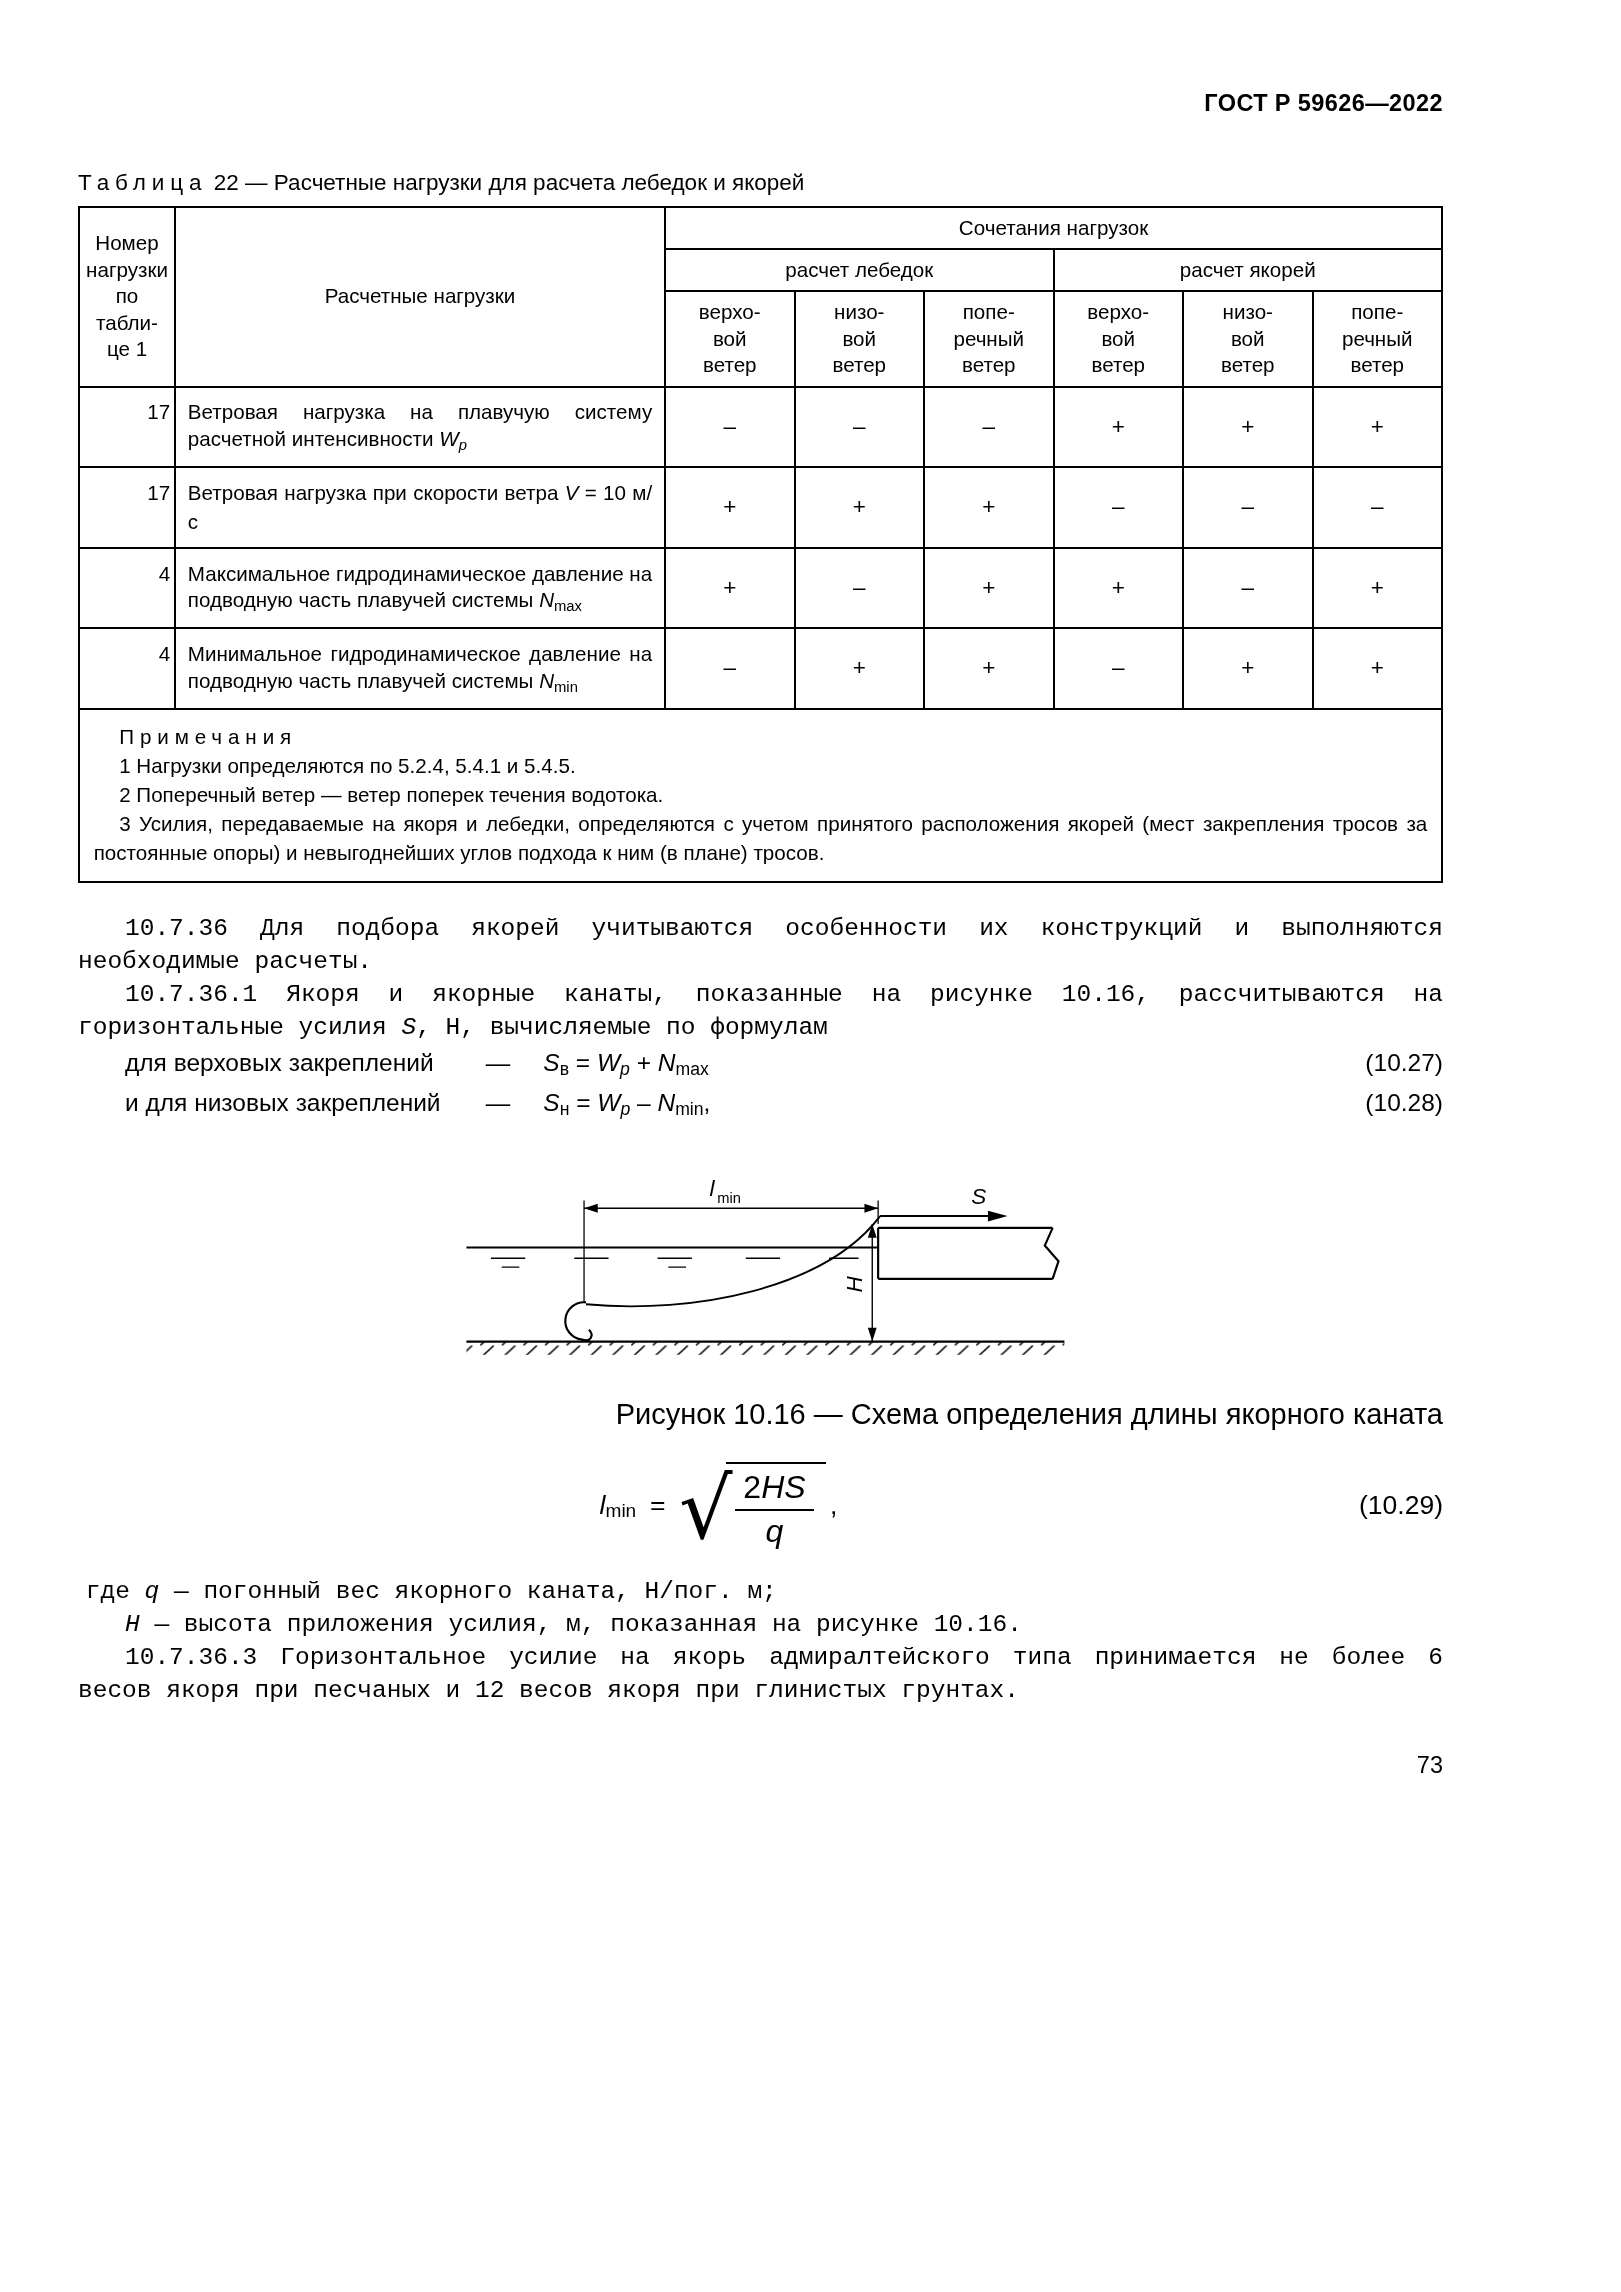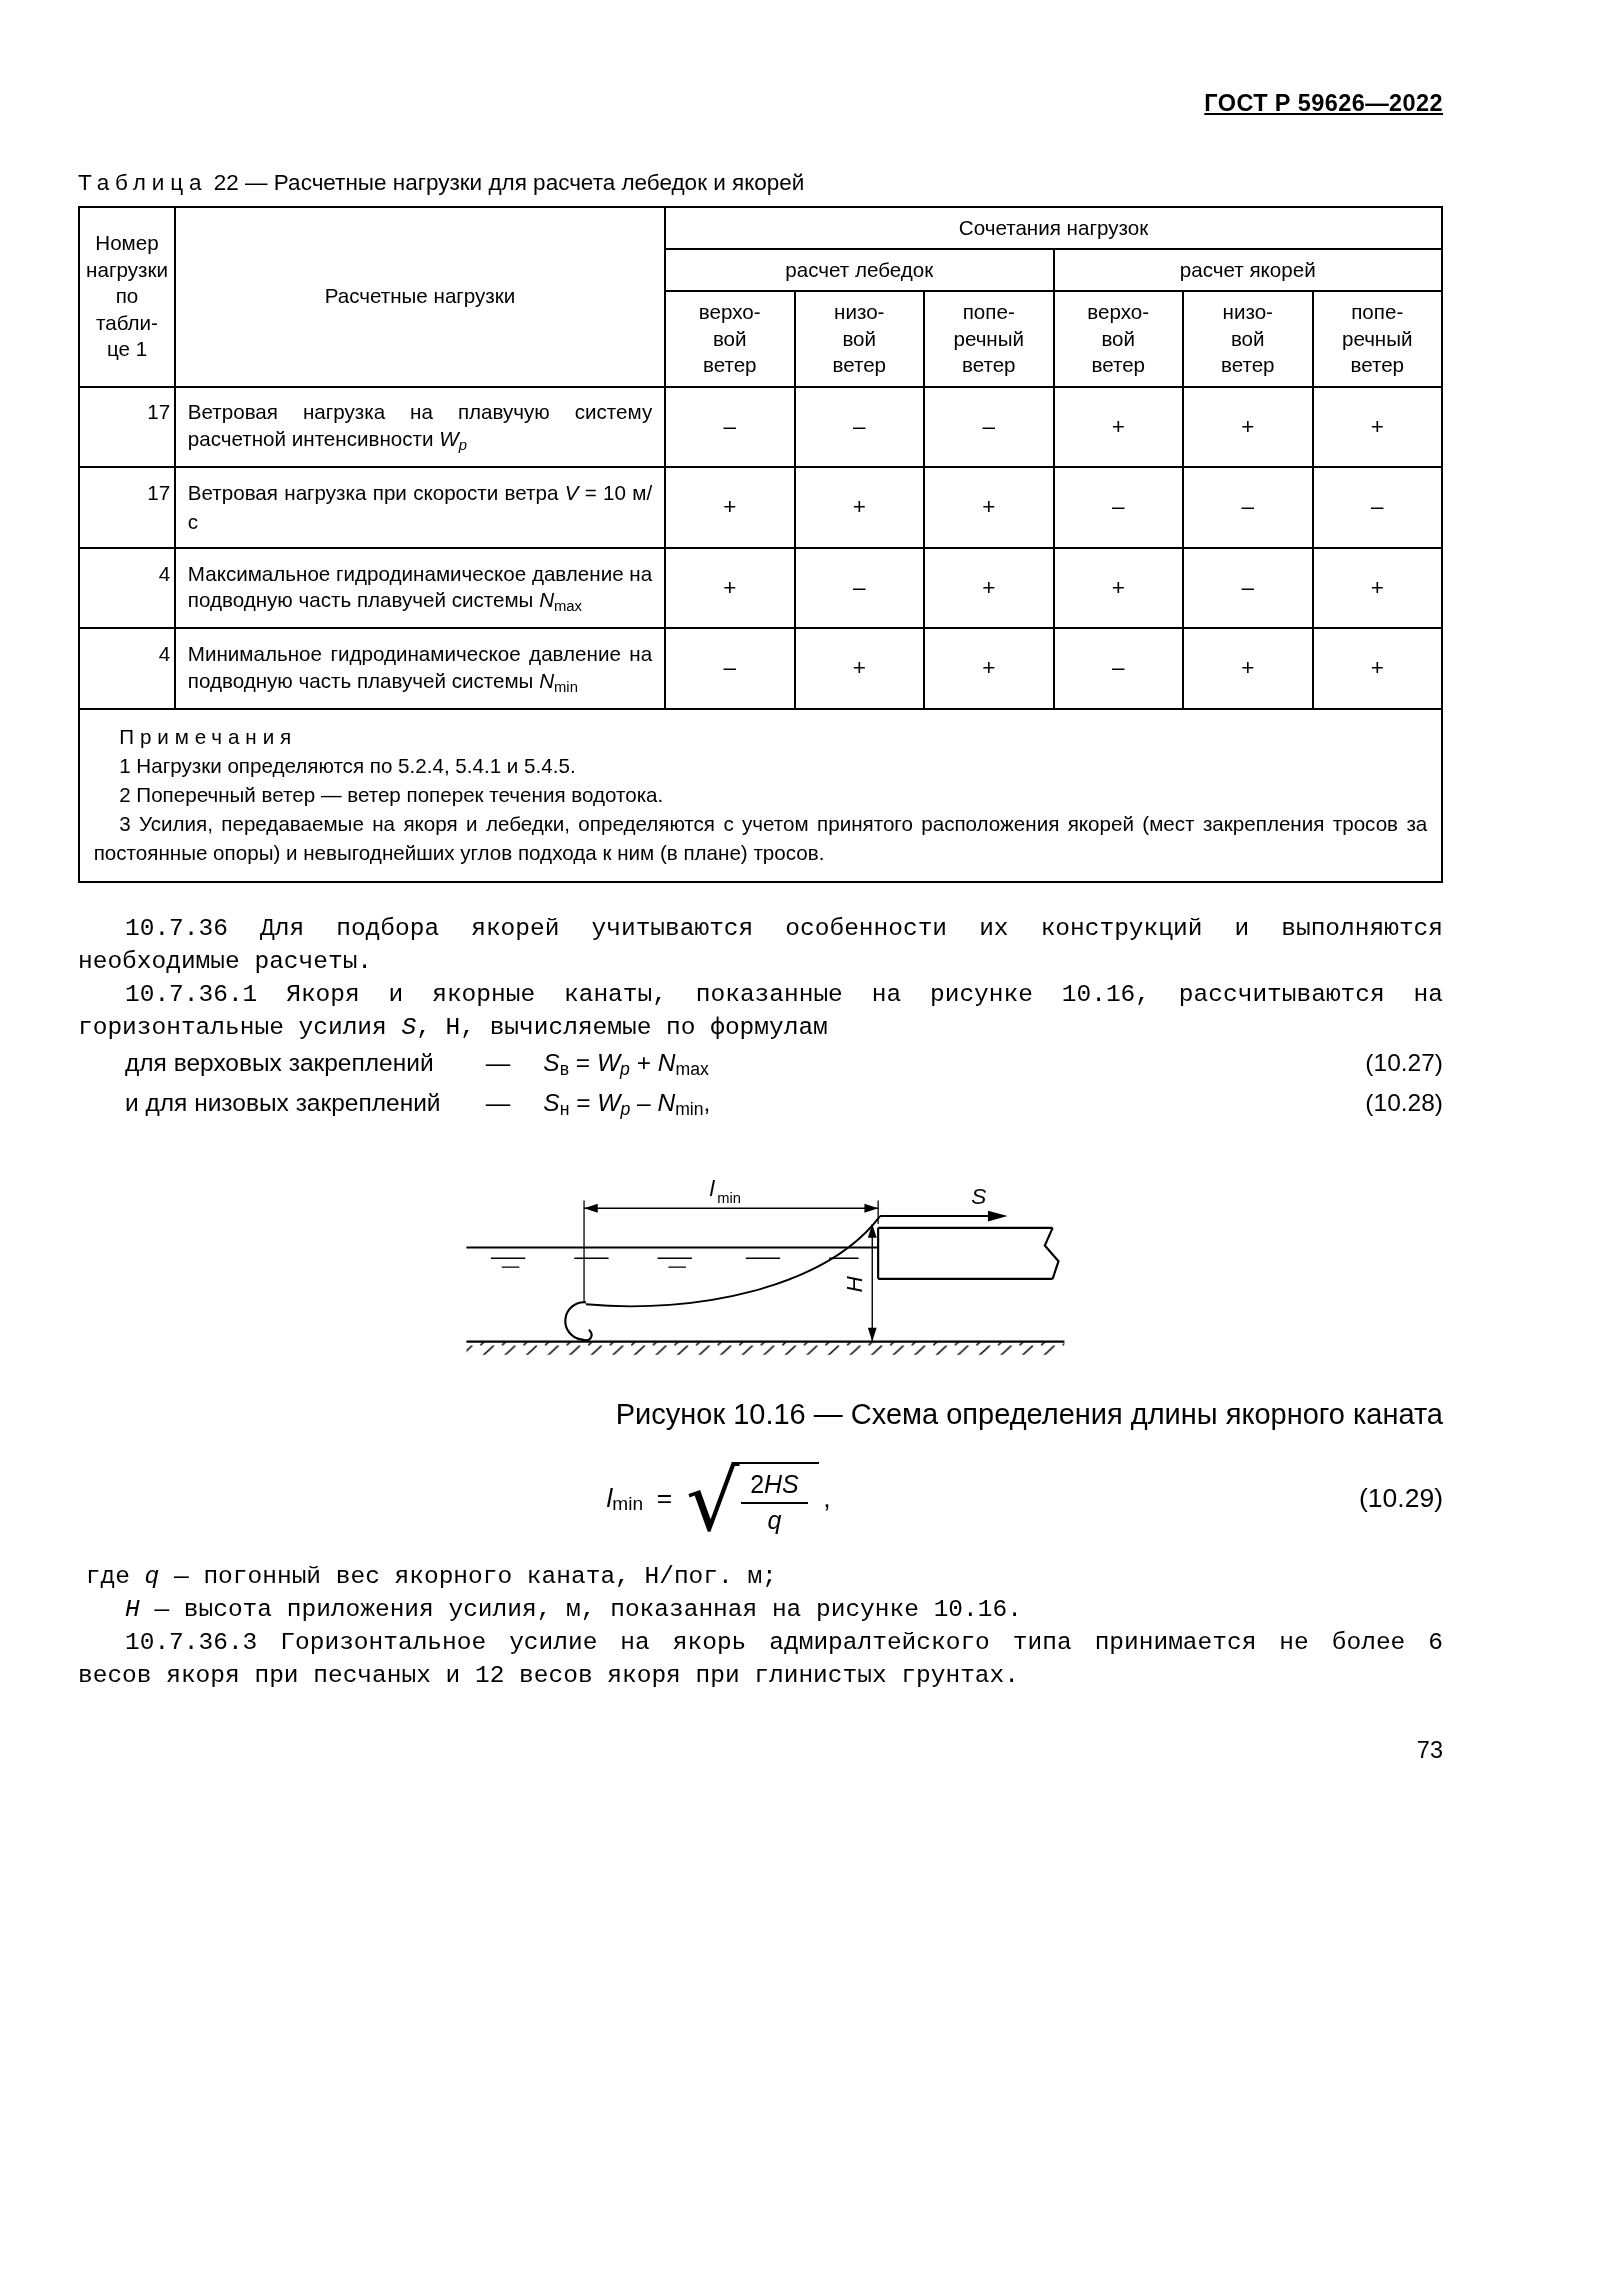--- a/index.html
+++ b/index.html
@@ -4,21 +4,21 @@
 <style>
   * { margin:0; padding:0; box-sizing:border-box; }
   html, body { background:#ffffff; }
   body {
     width:1621px; height:2293px;
     font-family:"Liberation Sans","DejaVu Sans",sans-serif;
     color:#000; overflow:hidden;
   }
   .page { width:100%; height:100%; padding:90px 178px 0 78px; position:relative; }
 
-  .doc-header { text-align:right; font-size:23.5px; font-weight:700; margin-bottom:53px; letter-spacing:0.4px;text-decoration:underline; }
+  .doc-header { text-align:right; font-size:23.5px; font-weight:700; margin-bottom:53px; letter-spacing:0.4px; }
 
   .tbl-caption { font-size:22.5px; margin-bottom:9.8px; }
   .spaced { letter-spacing:5.9px; }
 
   table.loads { width:100%; border-collapse:collapse; table-layout:fixed; font-size:20.6px; line-height:26.5px; }
   .loads th, .loads td { border:2px solid #000; }
   .loads th { font-weight:400; text-align:center; vertical-align:middle; padding:6.9px 3.9px; }
   .th-pre { white-space:pre-line; }
   .c-num  { text-align:right; vertical-align:top; padding:11.8px 3.9px; }
   .c-desc { text-align:justify; vertical-align:top; padding:11.8px 11.8px; }
@@ -44,21 +44,21 @@
   .figure { margin-top:43px; text-align:center; }
   .figure svg { display:inline-block; }
   .fig-caption { font-size:29px; margin-top:19.6px; text-align:right; }
 
   .display-formula { display:flex; align-items:center; font-size:26.5px; margin:31px 0 25.5px; }
   .df-center { flex:1; display:flex; justify-content:center; align-items:center; }
   .df-eq { margin:0 13.7px; }
   .sqrt { display:inline-flex; align-items:center; }
   .rad { font-size:84px; line-height:0; transform:translateY(2.9px); font-family:"DejaVu Sans",sans-serif; }
   .radicand { display:inline-block; border-top:2.9px solid #000; margin-left:-6.9px; padding:4.9px 11.8px 0 8.8px; }
-  .frac { display:inline-flex; flex-direction:column; align-items:center; font-size:25px; }
+  .frac { display:inline-flex; flex-direction:column; align-items:center; font-size:32px; }
   .fr-num { padding:0 8.8px 2.9px; border-bottom:2.5px solid #000; }
   .fr-den { padding-top:2px; }
   .f-comma { margin-left:3.9px; }
 
   .page-num { text-align:right; font-size:23.5px; margin-top:45px; }
 
   svg text { font-family:"Liberation Sans","DejaVu Sans",sans-serif; }
 </style>
 </head>
 <body>

